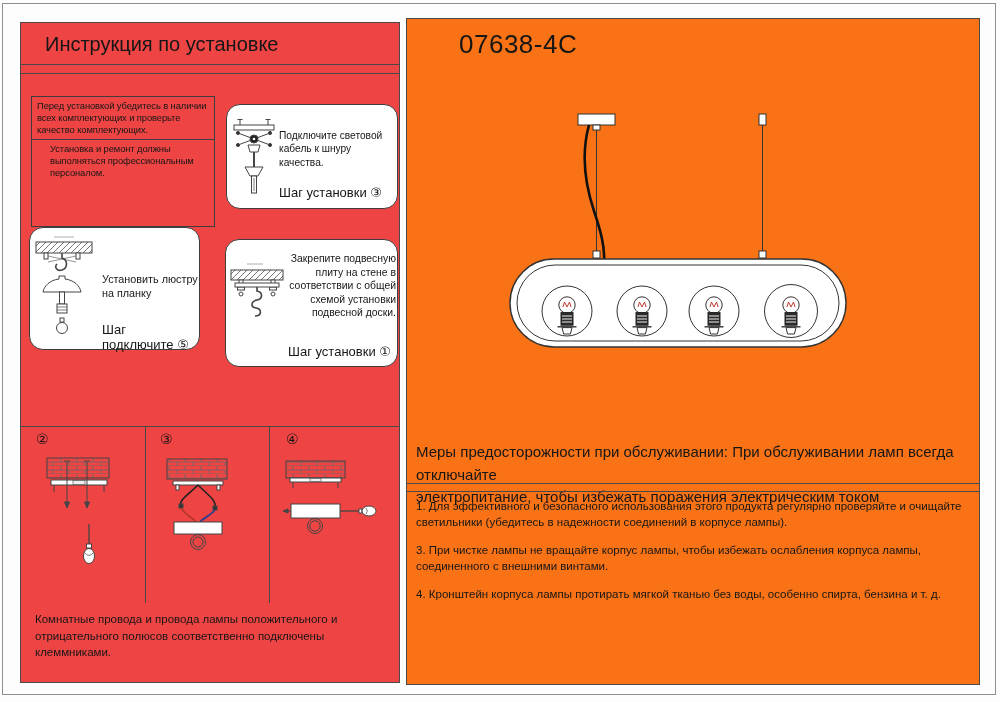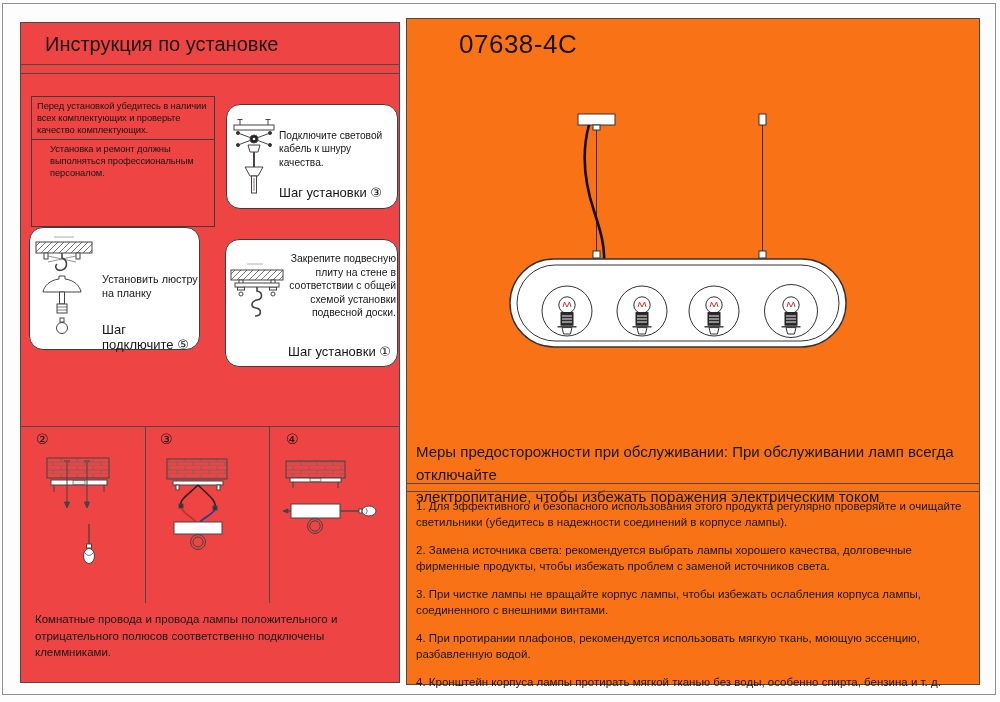--- a/index.html
+++ b/index.html
@@ -265,18 +265,16 @@
     <use href="#bulb" transform="translate(233,0)"></use>
     <use href="#bulb" transform="translate(310,0)"></use>
   </svg>
 
   <div class="abs" id="caution-text">Меры предосторожности при обслуживании: При обслуживании ламп всегда отключайте
 электропитание, чтобы избежать поражения электрическим током</div>
   <div class="abs" id="sep-band"></div>
 
   <div class="abs" id="notes">
     <div class="note">1. Для эффективного и безопасного использования этого продукта регулярно проверяйте и очищайте светильники (убедитесь в надежности соединений в корпусе лампы).</div>
-    <div class="note">2. Замена источника света: рекомендуется выбрать лампы хорошего качества, долговечные фирменные продукты, чтобы избежать проблем с заменой источников света.</div>
     <div class="note">3. При чистке лампы не вращайте корпус лампы, чтобы избежать ослабления корпуса лампы, соединенного с внешними винтами.</div>
-    <div class="note">4. При протирании плафонов, рекомендуется использовать мягкую ткань,  моющую эссенцию, разбавленную водой.</div>
     <div class="note">4. Кронштейн корпуса лампы протирать мягкой тканью без воды, особенно спирта, бензина и т. д.</div>
   </div>
 </div>
 
 </body></html>

